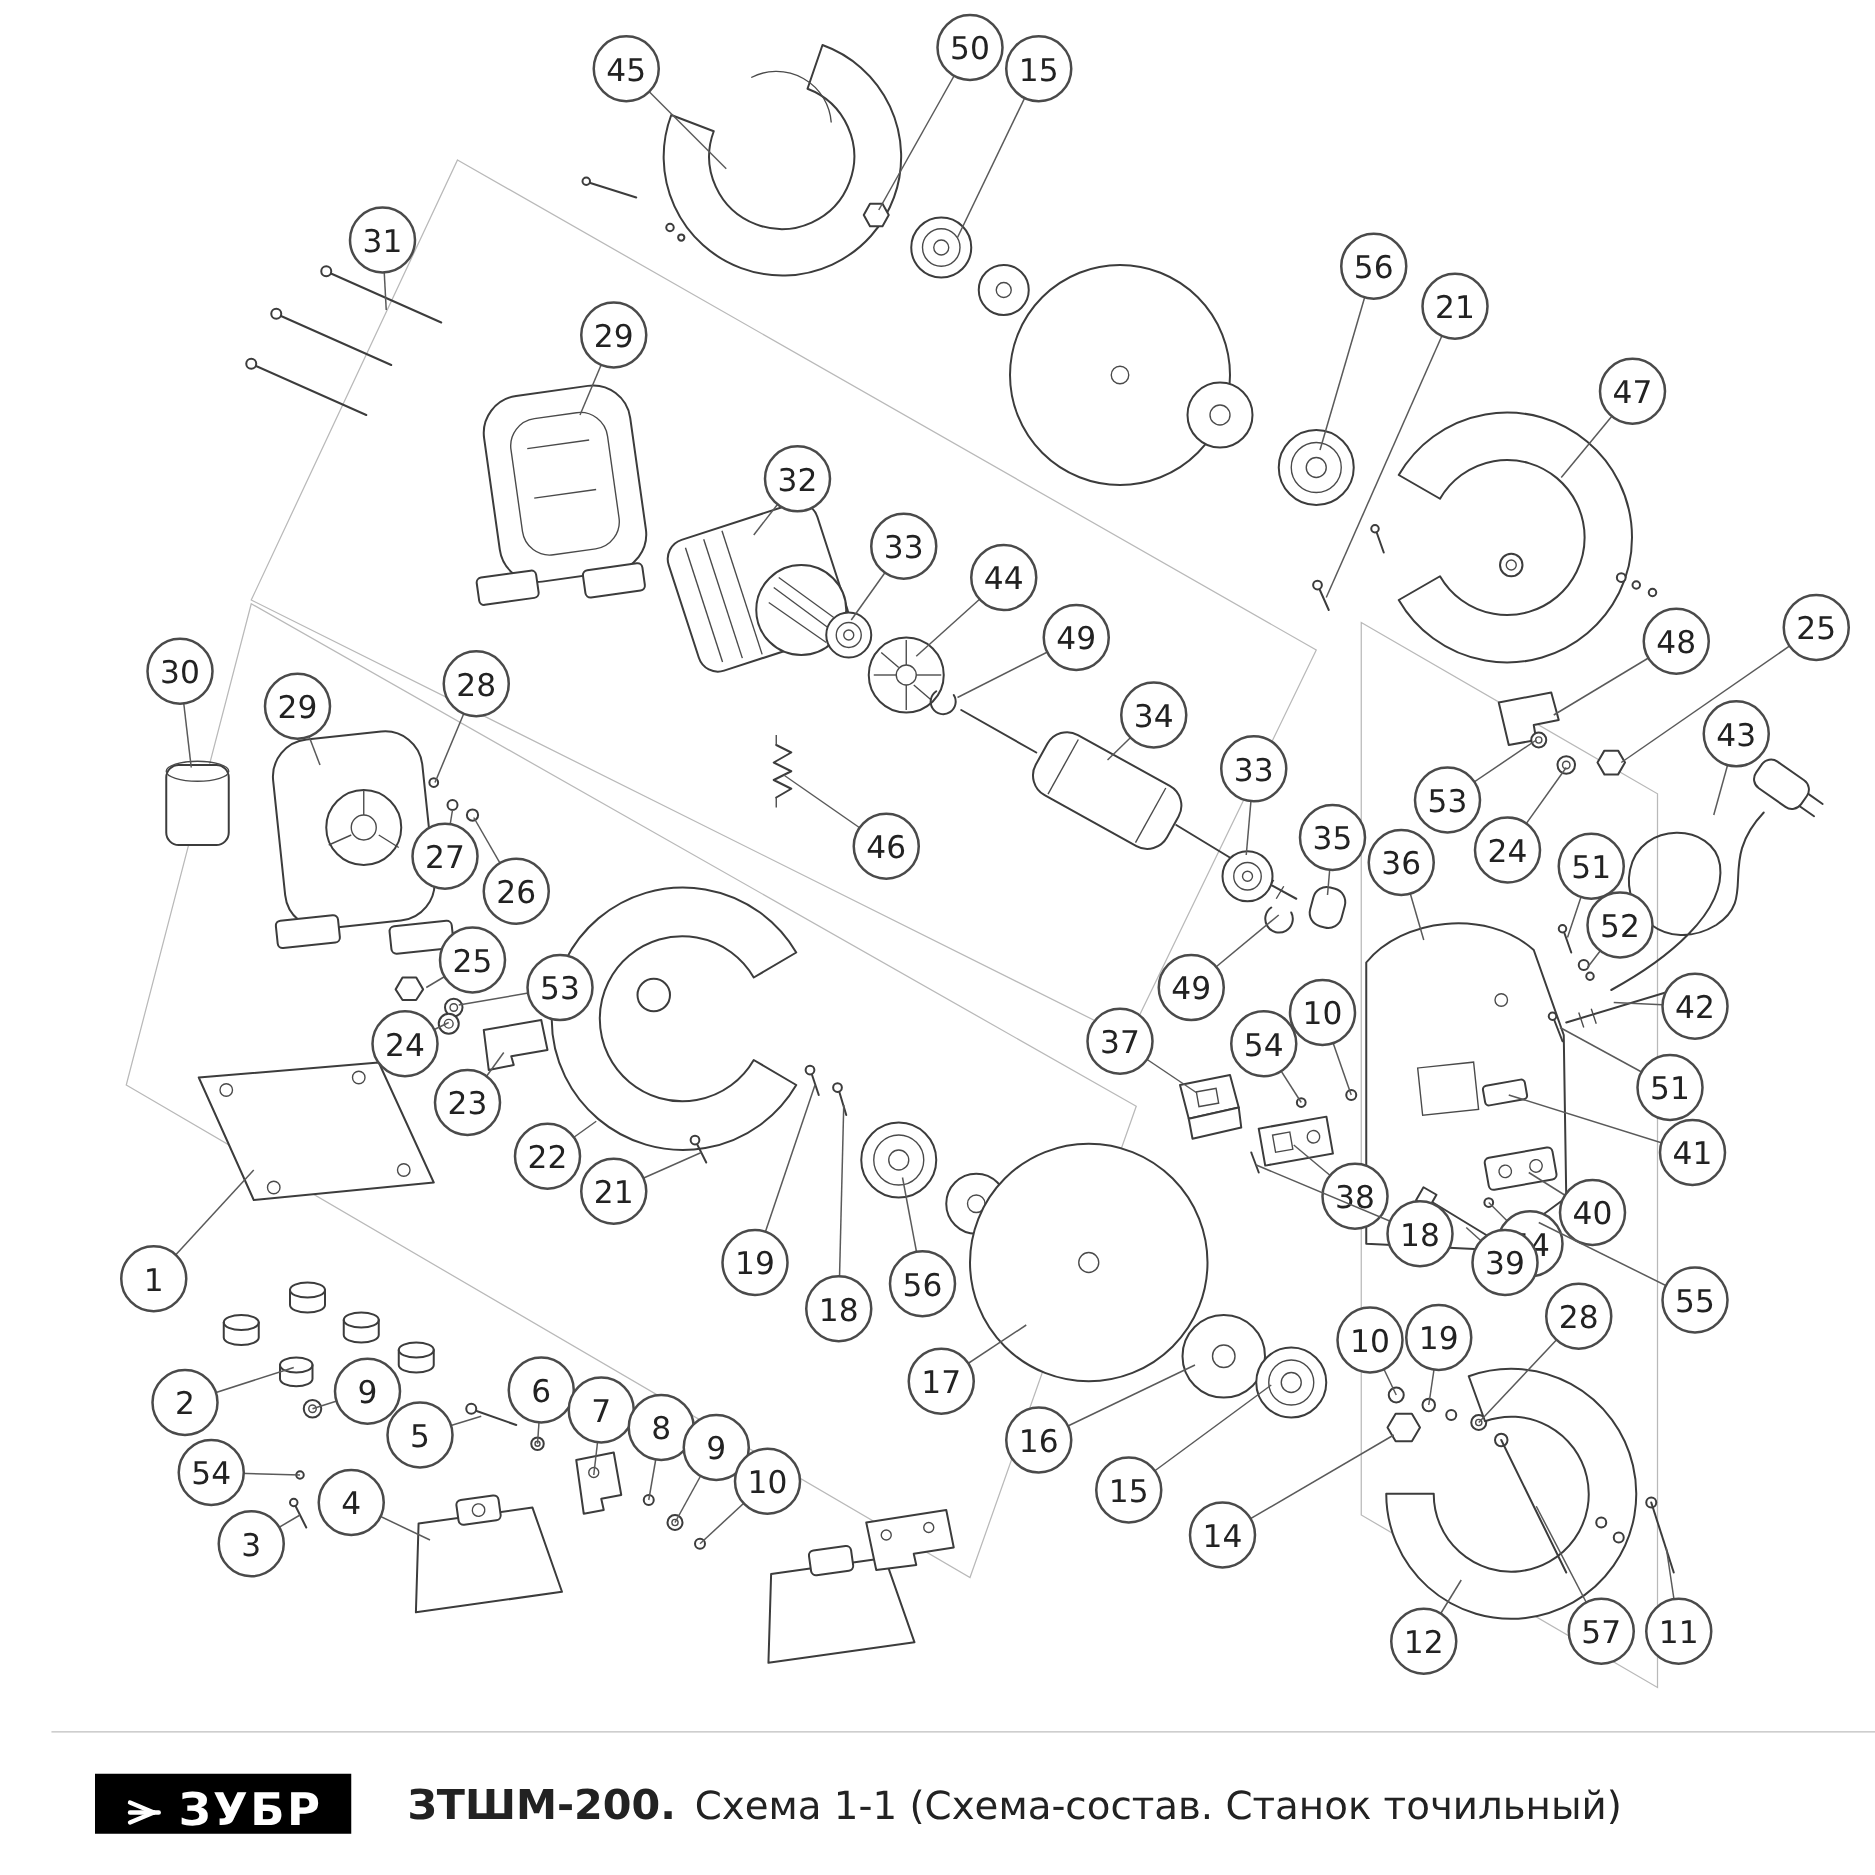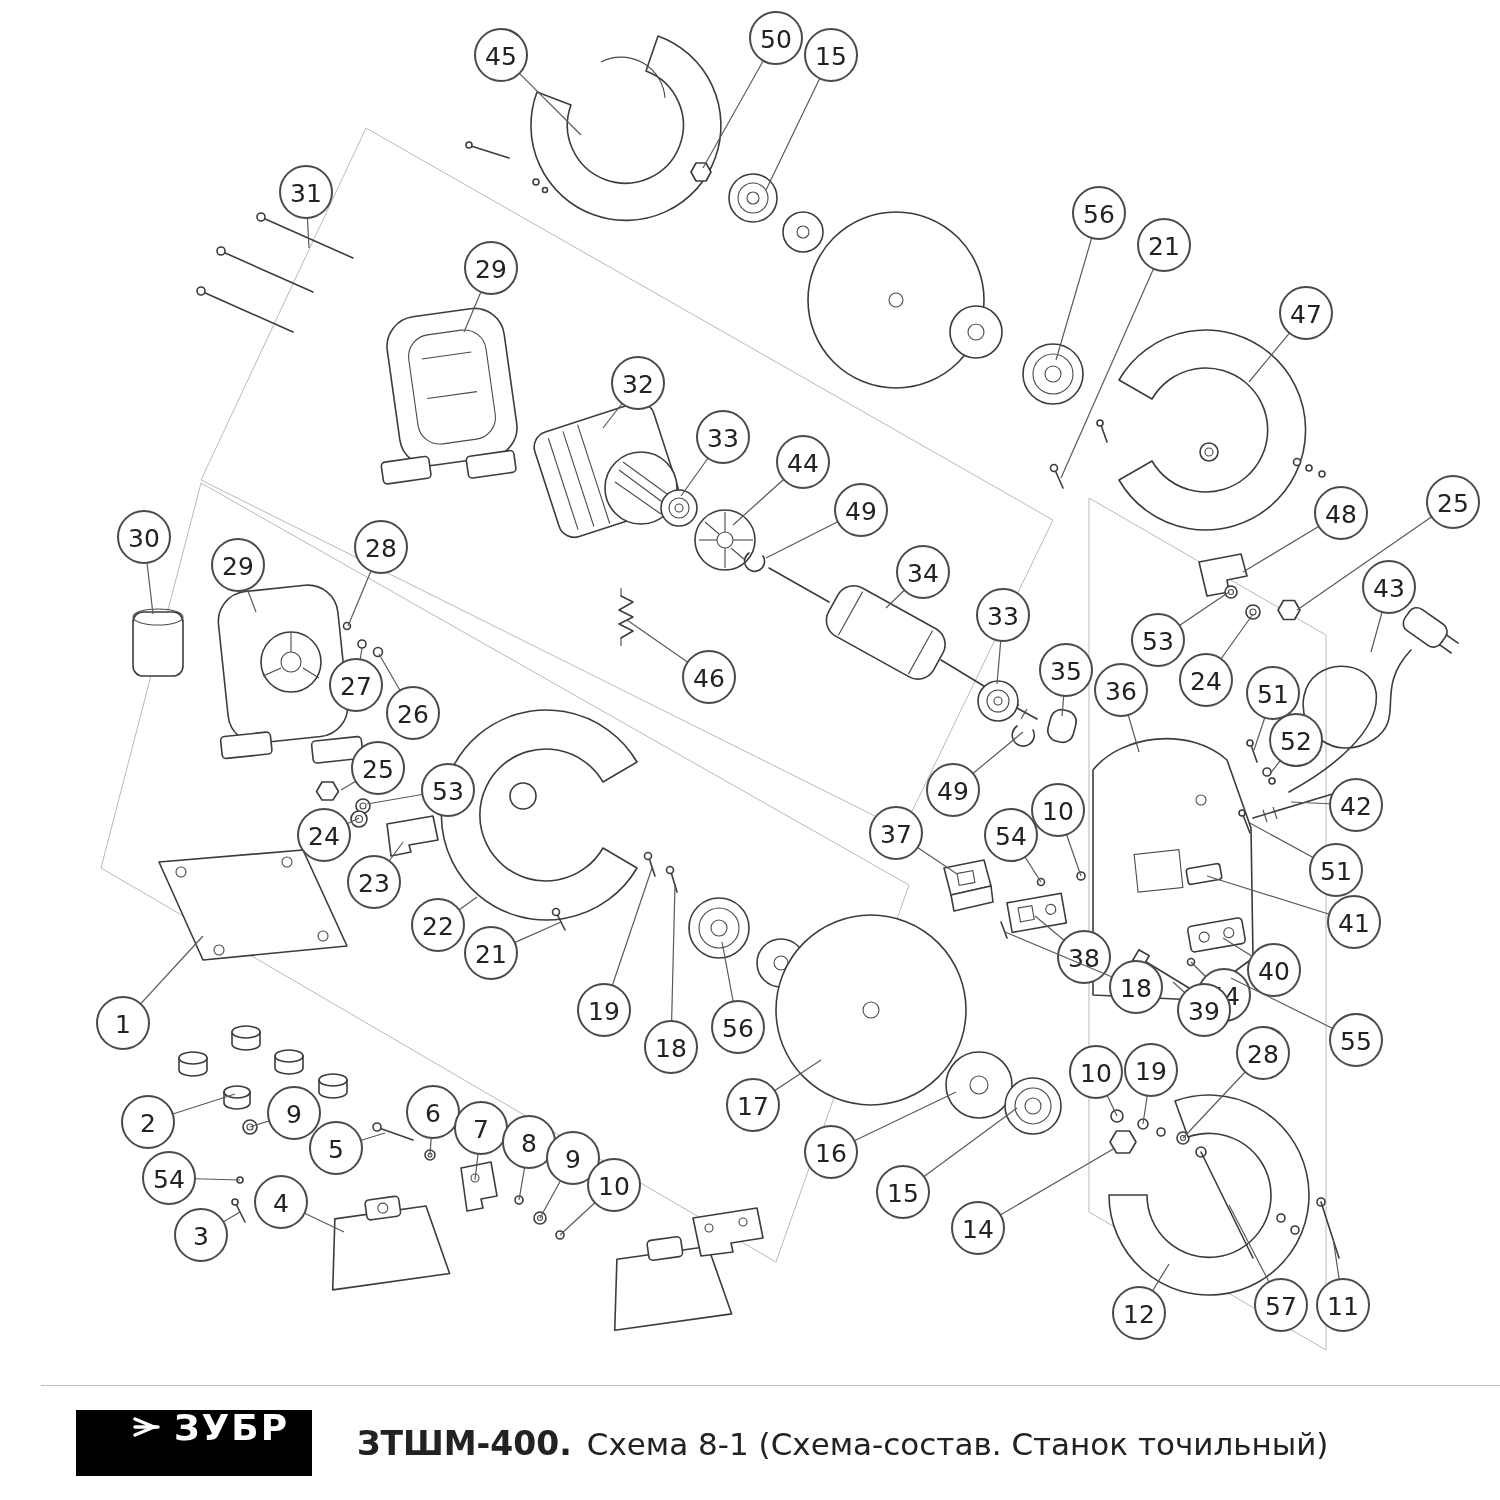--- a/index.html
+++ b/index.html
@@ -14,22 +14,22 @@
   .frame{stroke:#b9b9b9;stroke-width:1;fill:none;}
   
   .leader{stroke:#5a5a5a;stroke-width:1.2;}
   .balloon{fill:#ffffff;stroke:#4a4a4a;stroke-width:2;}
   .balloon-num{font-family:"DejaVu Sans",sans-serif;font-size:25px;fill:#222;
                text-anchor:middle;dominant-baseline:central;}
   
   .footer{position:absolute;left:0;top:1385px;width:1500px;height:115px;
           border-top:1px solid #bfbfbf;display:flex;align-items:center;box-sizing:border-box;
           padding-left:35px;background:#fff;}
-  .brand-badge{width:205px;height:66px;background:#000;color:#fff;display:flex;
-               align-items:flex-start;justify-content:center;gap:10px;flex:0 0 auto;padding-left:31px;}
+  .brand-badge{width:205px;height:48px;background:#000;color:#fff;display:flex;
+               align-items:flex-end;justify-content:center;gap:10px;flex:0 0 auto;}
   .brand-text{font-weight:700;font-size:36px;letter-spacing:2px;line-height:1;}
   .caption{margin-left:45px;color:#222;white-space:nowrap;}
   .caption .model{font-size:33px;font-weight:700;}
   .caption .subtitle{font-size:31px;font-weight:400;margin-left:10px;}
 </style>
 </head>
 <body>
 
 <div class="page">
   <div class="art-wrap">
@@ -711,17 +711,17 @@
   <div class="footer">
     <div class="brand-badge">
       <svg width="34" height="34" viewBox="0 0 34 34">
         <line x1="5" y1="9" x2="24" y2="17" stroke="#fff" stroke-width="3.5" stroke-linecap="round"></line>
         <line x1="5" y1="17" x2="28" y2="17" stroke="#fff" stroke-width="3.5" stroke-linecap="round"></line>
         <line x1="5" y1="25" x2="24" y2="17" stroke="#fff" stroke-width="3.5" stroke-linecap="round"></line>
       </svg>
       <span class="brand-text">ЗУБР</span>
     </div>
     <div class="caption">
-      <span class="model">ЗТШМ-400.</span>
-      <span class="subtitle">Схема 8-1 (Схема-состав. Станок точильный)</span>
+      <span class="model">ЗТШМ-200.</span>
+      <span class="subtitle">Схема 1-1 (Схема-состав. Станок точильный)</span>
     </div>
   </div>
 </div>
 
 </body></html>

